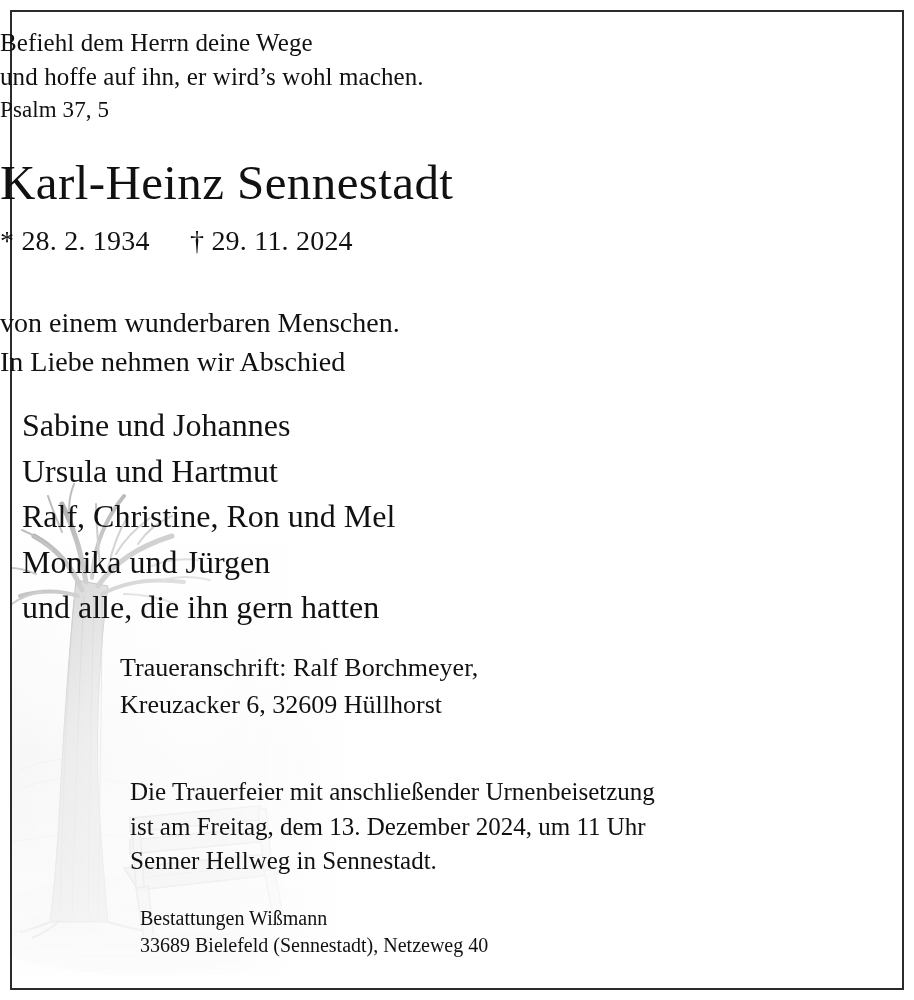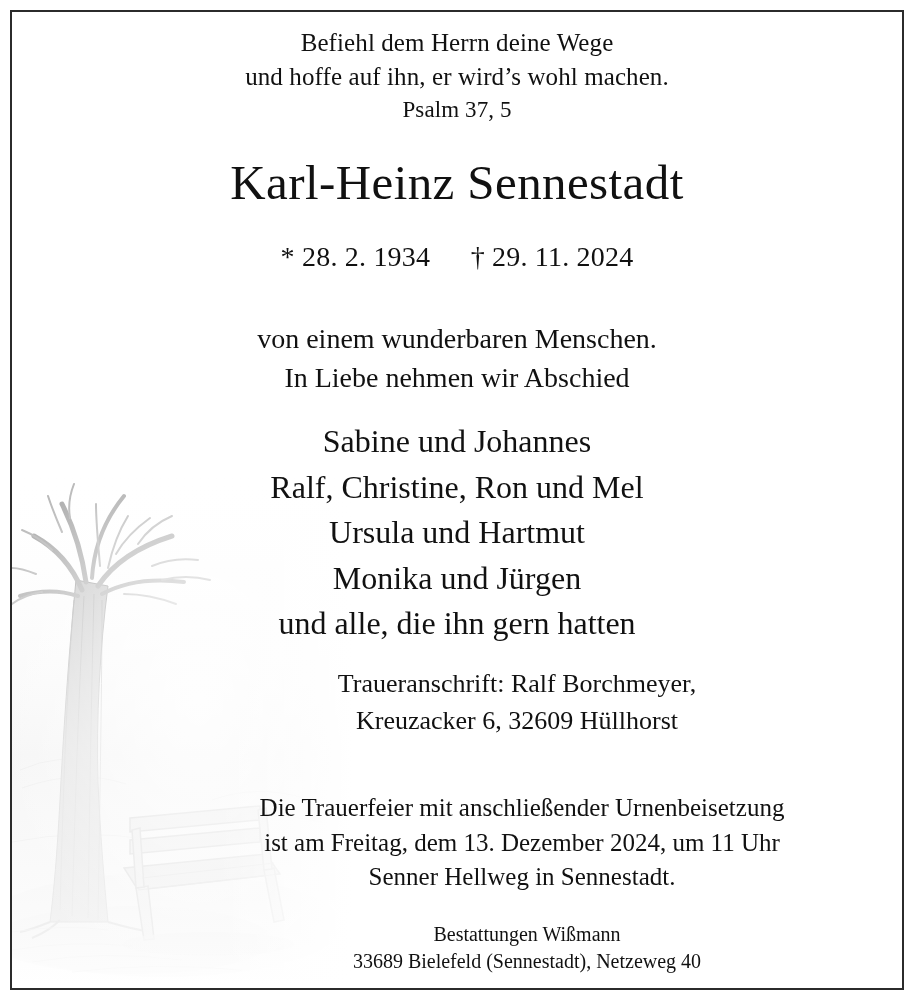--- a/index.html
+++ b/index.html
@@ -38,56 +38,56 @@
   }
   .illustration svg {
     display: block;
   }
 
   
   .content {
     position: relative;
     z-index: 3;
     padding-top: 26px;
-    text-align: center;
   }
   .verse {
     font-size: 25px;
     line-height: 1.34;
     letter-spacing: .1px;
   }
   .verse .src {
     display: block;
     font-size: 23px;
     margin-top: 2px;
   }
   .name {
     margin-top: 28px;
     font-size: 49px;
     letter-spacing: .4px;
     white-space: nowrap;
   }
   .dates {
-    margin-top: 30px;
+    margin-top: 14px;
     font-size: 28px;
     letter-spacing: .2px;
   }
   .dates .sep {
     display: inline-block;
     width: 26px;
   }
   .farewell {
     margin-top: 46px;
     font-size: 28px;
     line-height: 1.4;
   }
   .survivors {
     margin-top: 22px;
     font-size: 32px;
     line-height: 1.42;
+    padding-left: 22px;
   }
   .addr-block {
     margin-top: 20px;
     margin-left: 120px;
     font-size: 26px;
     line-height: 1.42;
   }
   .ceremony {
     margin-top: 51px;
     margin-left: 130px;
@@ -228,22 +228,22 @@
       <span>† 29. 11. 2024</span>
     </div>
 
     <div class="farewell">
       <span class="line">von einem wunderbaren Menschen.</span>
       <span class="line">In Liebe nehmen wir Abschied</span>
     </div>
 
     <div class="survivors">
       <span class="line">Sabine und Johannes</span>
+      <span class="line">Ursula und Hartmut</span>
       <span class="line">Ralf, Christine, Ron und Mel</span>
-      <span class="line">Ursula und Hartmut</span>
       <span class="line">Monika und Jürgen</span>
       <span class="line">und alle, die ihn gern hatten</span>
     </div>
 
     <div class="addr-block">
       <span class="line">Traueranschrift: Ralf Borchmeyer,</span>
       <span class="line">Kreuzacker 6, 32609 Hüllhorst</span>
     </div>
 
     <div class="ceremony">

